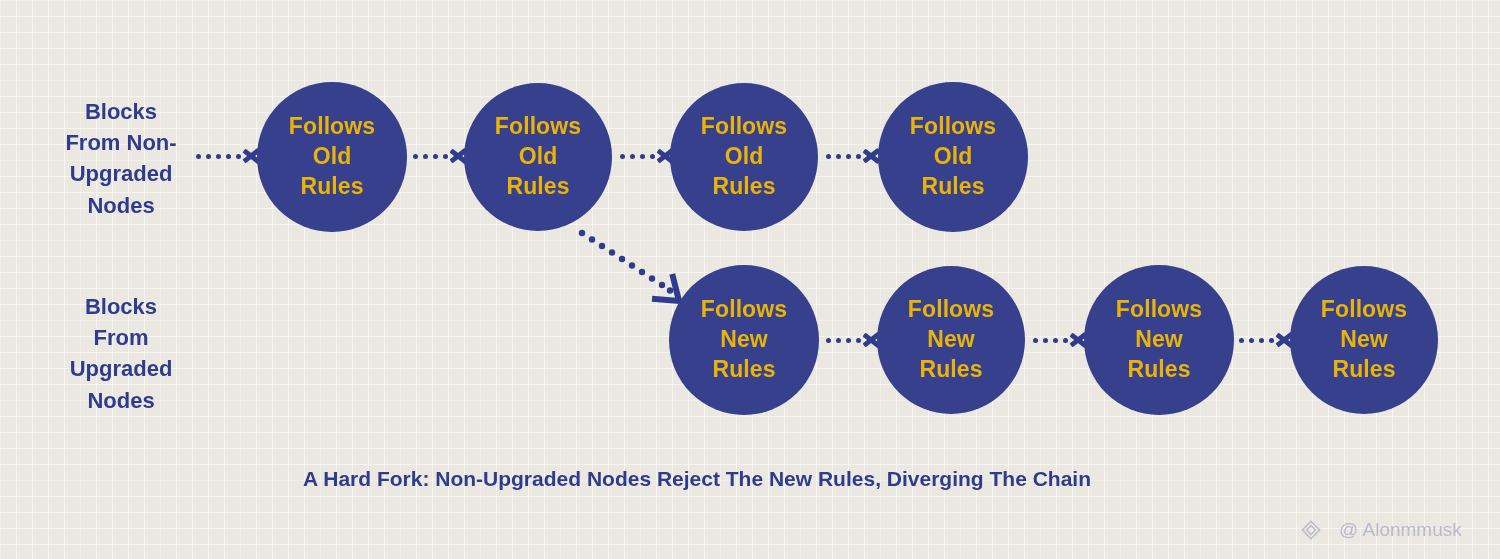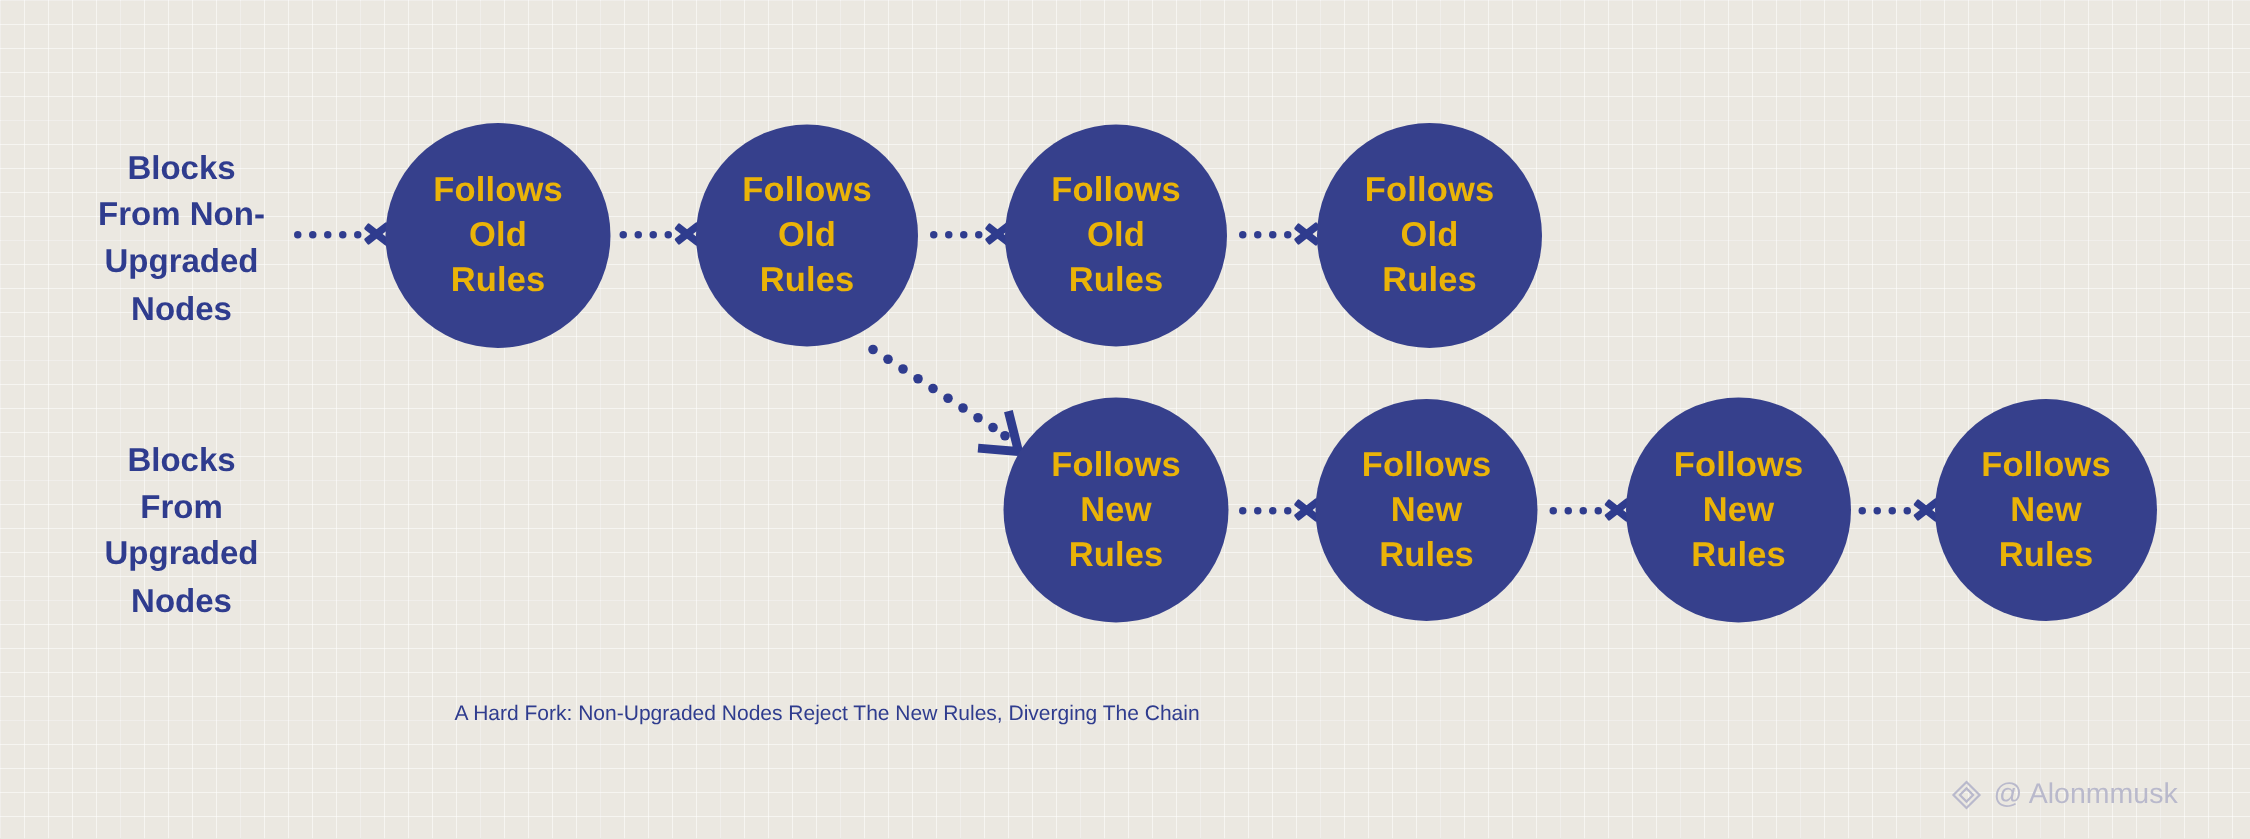--- a/index.html
+++ b/index.html
@@ -89,31 +89,31 @@
   .arrow .head::before { top: -8px;  transform: rotate(38deg);  transform-origin: left center; }
   .arrow .head::after  { top:  3px;  transform: rotate(-38deg); transform-origin: left center; }
 
   
   .fork-arrow { position: absolute; pointer-events: none; }
 
   
   .caption {
     position: absolute;
     color: #2f3c8e;
-    font-weight: 400;
-    font-size: 14px;
+    font-weight: 700;
+    font-size: 21px;
     white-space: nowrap;
   }
 
   
   .watermark {
     position: absolute;
     display: flex;
     align-items: center;
-    gap: 7px;
+    gap: 17px;
     color: #b9b9cd;
     font-size: 19px;
     font-weight: 400;
     opacity: 0.95;
   }
   .watermark .wm-text { color: #b7b7cb; }
 </style>
 </head>
 <body>
 

